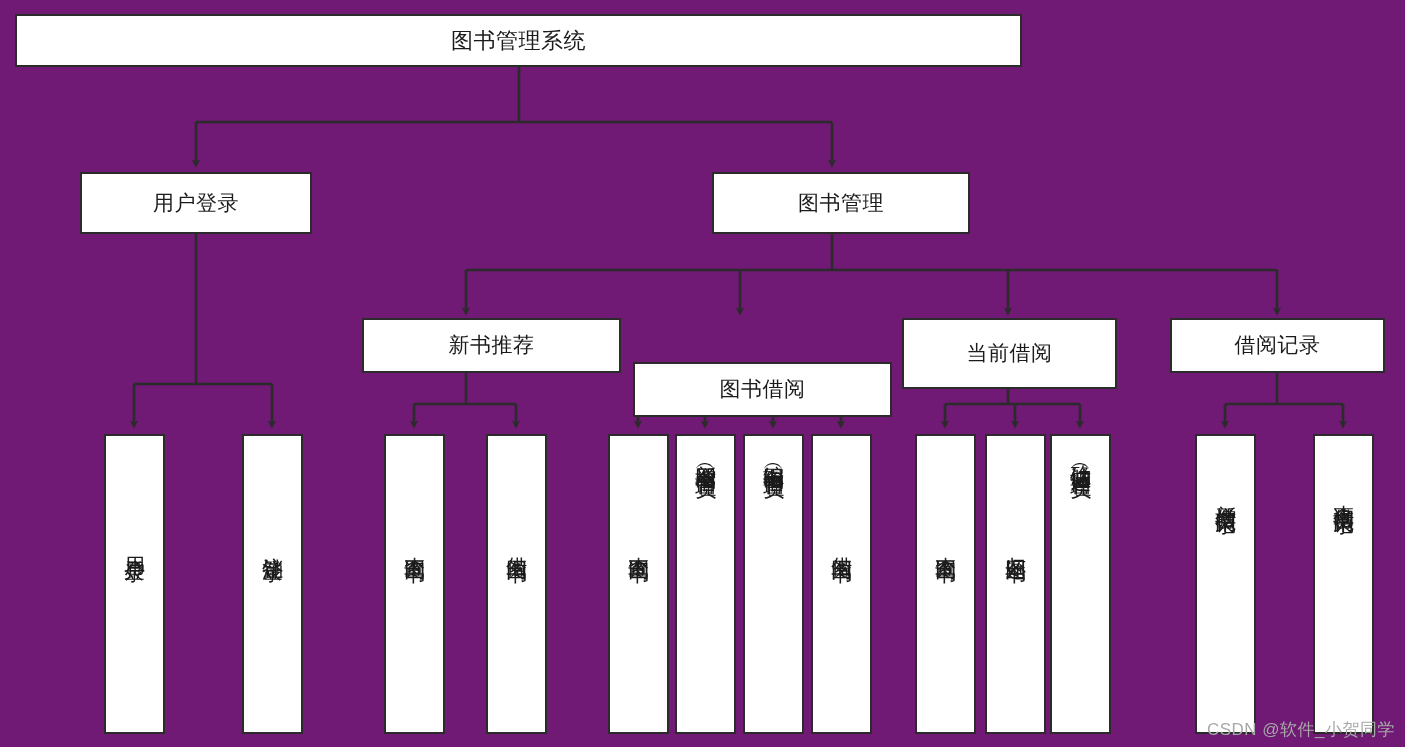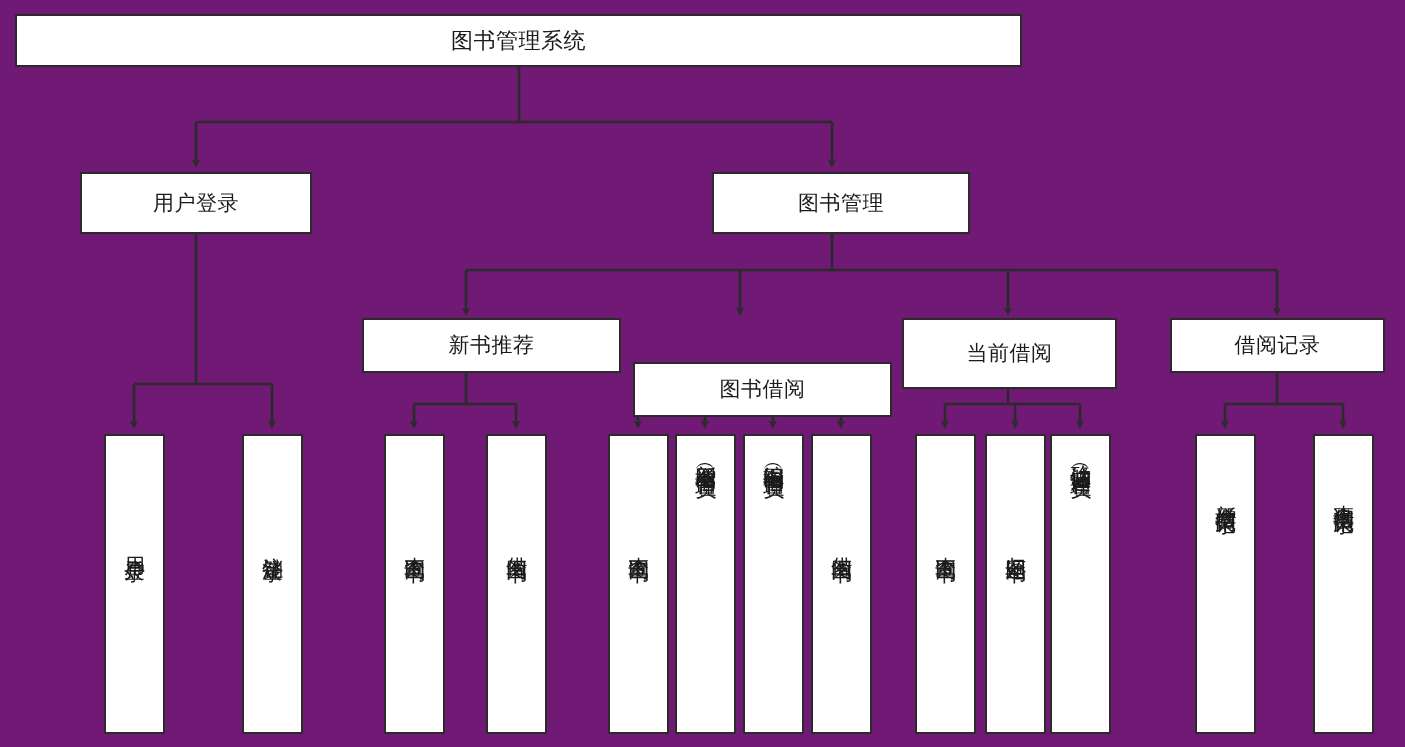--- a/index.html
+++ b/index.html
@@ -198,14 +198,15 @@
     <span class="node-label">确认归还（管理员）</span>
   </div>
 
   <div class="node leaf record" style="left:1195px; top:434px; width:61px; height:300px;">
     <span class="node-label">新增借阅记录</span>
   </div>
   <div class="node leaf record" style="left:1313px; top:434px; width:61px; height:300px;">
     <span class="node-label">查询借阅记录</span>
   </div>
 
+  <div id="watermark">CSDN @软件_小贺同学</div>
 
 </div>
 
 </body></html>

